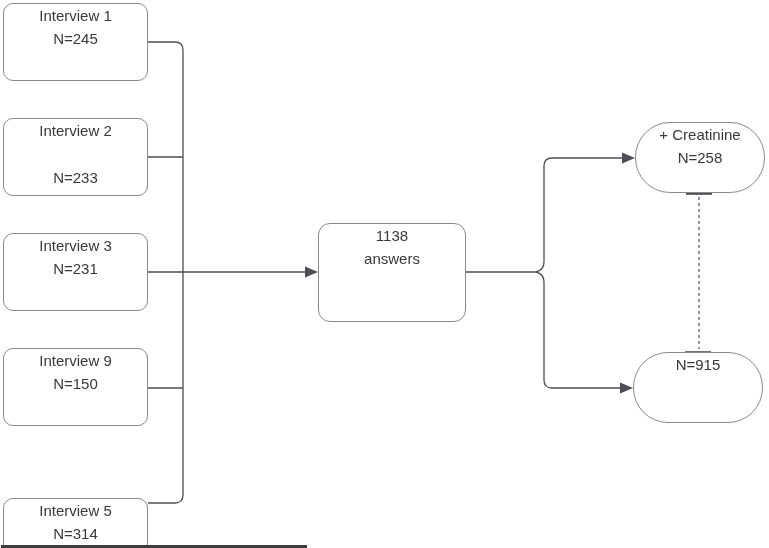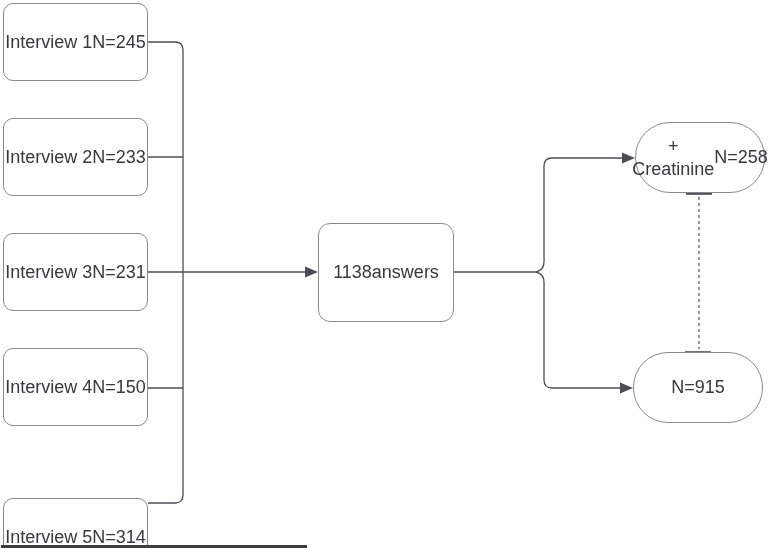--- a/index.html
+++ b/index.html
@@ -22,28 +22,28 @@
   }
   .connector{stroke:var(--connector);fill:none;stroke-width:1.3px;}
   .arrowhead{fill:var(--connector);stroke:none;}
   .dotted{stroke:var(--connector);fill:none;stroke-width:1.2px;stroke-dasharray:3 3;}
   .endbar{stroke:var(--connector);fill:none;stroke-width:2.6px;}
   .node{
     position:absolute;
     box-sizing:border-box;
     background:var(--background);
     border:1px solid var(--node-border);
-    display:flex;flex-direction:row;
-    align-items:center;justify-content:center;
+    display:flex;flex-direction:column;
+    align-items:center;
     color:var(--text);
-    font-size:18px;line-height:23px;
+    font-size:15px;line-height:23px;
     text-align:center;
   }
   .rect{width:145px;height:78px;border-radius:10px;left:3px;}
-  .center-box{width:136px;height:99px;border-radius:12px;left:318px;top:223px;}
+  .center-box{width:148px;height:99px;border-radius:12px;left:318px;top:223px;}
   .pill{width:130px;height:71px;border-radius:35px;}
   .bottom-bar{
     position:absolute;left:1px;bottom:0;width:306px;height:3px;
     background:var(--bottom-bar);
   }
 </style>
 </head>
 <body>
 
 <div class="canvas">
@@ -69,30 +69,30 @@
 
     <path class="dotted" d="M 699 197 L 699 349"></path>
     <path class="endbar" d="M 686 193.5 L 712 193.5"></path>
     <path class="endbar" d="M 685 352.5 L 711 352.5"></path>
   </svg>
 
   <div class="node rect" style="top:3px;">
     <div>Interview 1</div>
     <div>N=245</div>
   </div>
-  <div class="node rect" style="top:118px;">
+  <div class="node rect" style="top:118px;gap:24px;">
     <div>Interview 2</div>
     <div>N=233</div>
   </div>
   <div class="node rect" style="top:233px;">
     <div>Interview 3</div>
     <div>N=231</div>
   </div>
   <div class="node rect" style="top:348px;">
-    <div>Interview 4</div>
+    <div>Interview 9</div>
     <div>N=150</div>
   </div>
   <div class="node rect" style="top:463px;margin-top:35px;">
     <div>Interview 5</div>
     <div>N=314</div>
   </div>
 
   <div class="node center-box">
     <div>1138</div>
     <div>answers</div>

